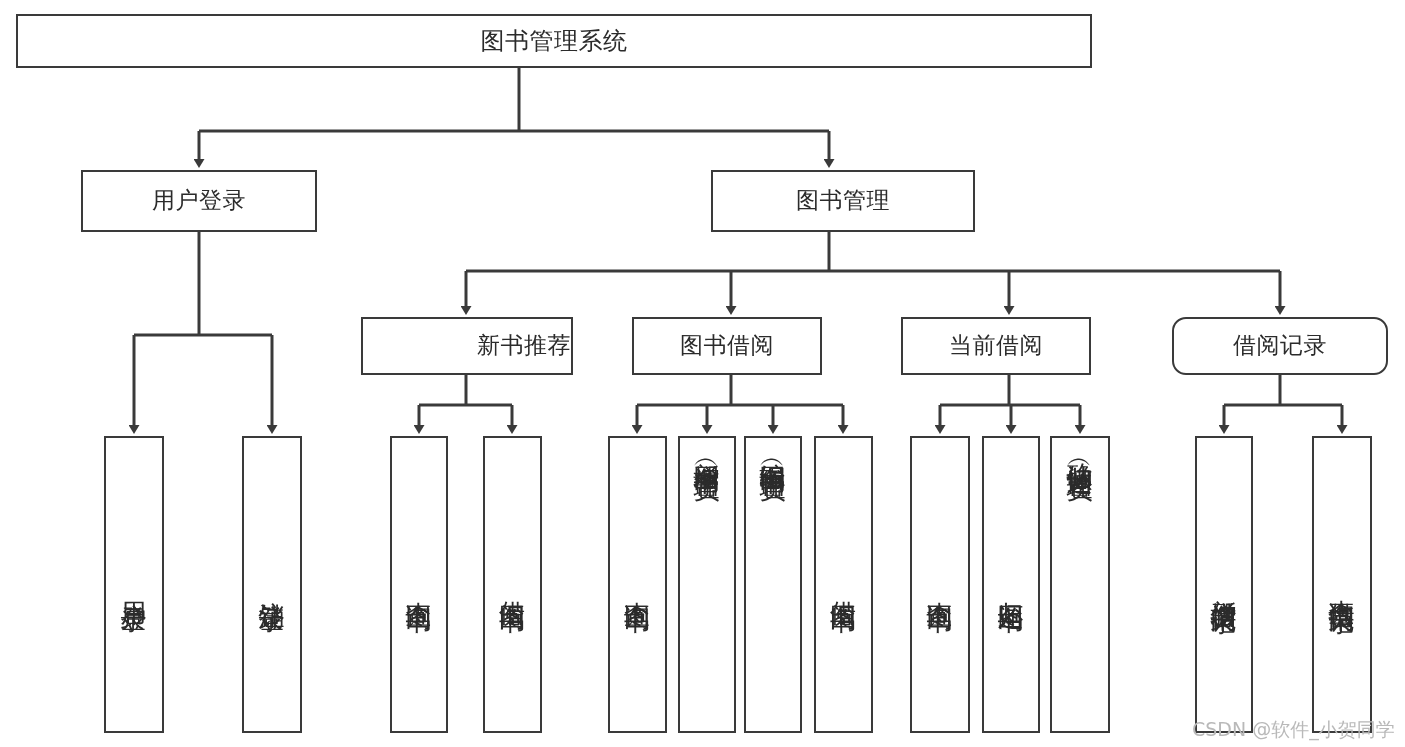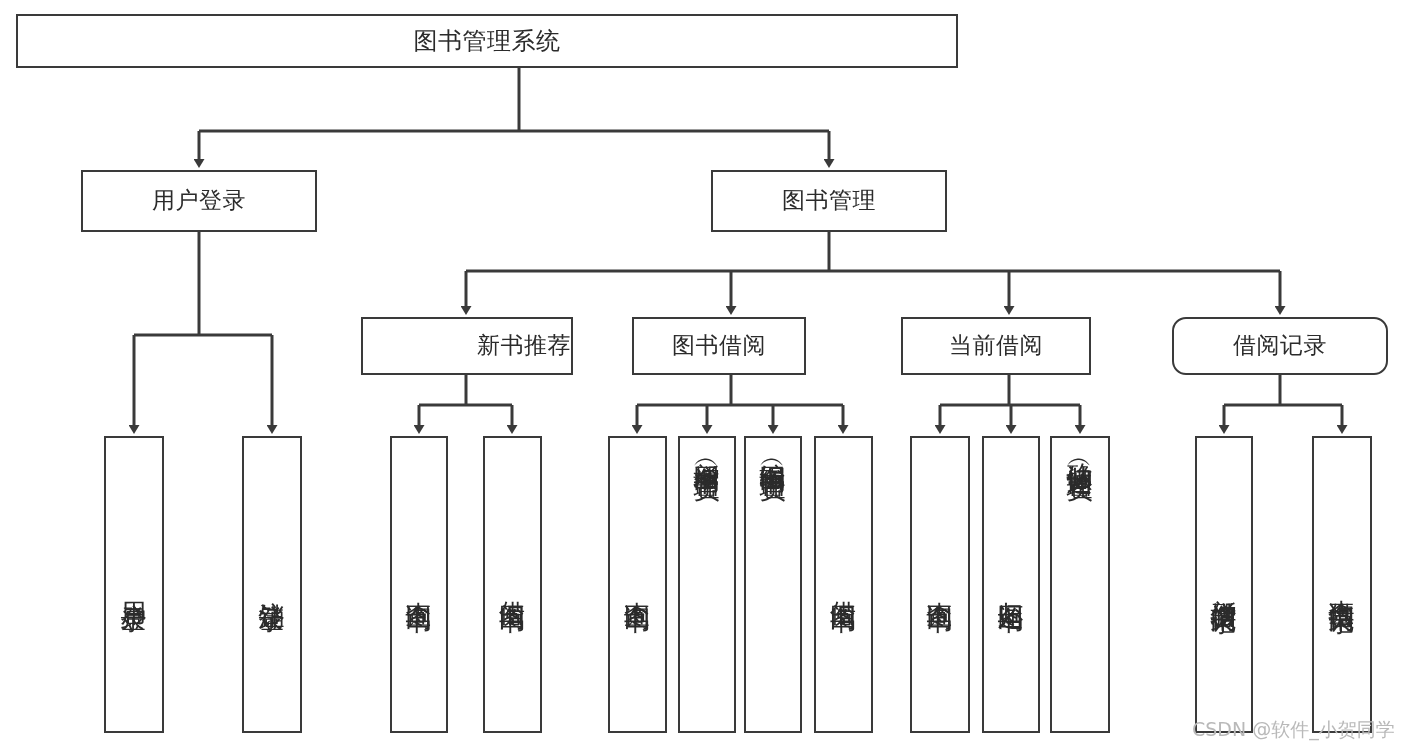--- a/index.html
+++ b/index.html
@@ -125,35 +125,35 @@
       <path d="M1011,405 L1011,426" marker-end="url(#arrow)"></path>
       <path d="M1080,405 L1080,426" marker-end="url(#arrow)"></path>
 
       <path d="M1280,375 L1280,405"></path>
       <path d="M1224,405 L1342,405"></path>
       <path d="M1224,405 L1224,426" marker-end="url(#arrow)"></path>
       <path d="M1342,405 L1342,426" marker-end="url(#arrow)"></path>
     </g>
   </svg>
 
-  <div class="node horiz root" style="left: 16px; top: 14px; width: 942px; height: 54px; border-color: rgb(58, 58, 58); color: rgb(43, 43, 43);">
+  <div class="node horiz root" style="left: 16px; top: 14px; width: 1076px; height: 54px; border-color: rgb(58, 58, 58); color: rgb(43, 43, 43);">
     <span class="lbl">图书管理系统</span>
   </div>
 
   <div class="node horiz" style="left: 81px; top: 170px; width: 236px; height: 62px; border-color: rgb(58, 58, 58); color: rgb(43, 43, 43);">
     <span class="lbl">用户登录</span>
   </div>
-  <div class="node horiz" style="left: 711px; top: 170px; width: 236px; height: 62px; border-color: rgb(58, 58, 58); color: rgb(43, 43, 43);">
+  <div class="node horiz" style="left: 711px; top: 170px; width: 264px; height: 62px; border-color: rgb(58, 58, 58); color: rgb(43, 43, 43);">
     <span class="lbl">图书管理</span>
   </div>
 
   <div class="node horiz" style="left: 361px; top: 317px; width: 212px; height: 58px; border-color: rgb(58, 58, 58); color: rgb(43, 43, 43); justify-content: flex-end;">
     <span class="lbl">新书推荐</span>
   </div>
-  <div class="node horiz" style="left: 632px; top: 317px; width: 174px; height: 58px; border-color: rgb(58, 58, 58); color: rgb(43, 43, 43);">
+  <div class="node horiz" style="left: 632px; top: 317px; width: 190px; height: 58px; border-color: rgb(58, 58, 58); color: rgb(43, 43, 43);">
     <span class="lbl">图书借阅</span>
   </div>
   <div class="node horiz" style="left: 901px; top: 317px; width: 190px; height: 58px; border-color: rgb(58, 58, 58); color: rgb(43, 43, 43);">
     <span class="lbl">当前借阅</span>
   </div>
   <div class="node horiz" style="left: 1172px; top: 317px; width: 216px; height: 58px; border-color: rgb(58, 58, 58); color: rgb(43, 43, 43); border-radius: 14px;">
     <span class="lbl">借阅记录</span>
   </div>
 
   <div class="node vert centered" style="left: 104px; top: 436px; width: 60px; height: 297px; border-color: rgb(58, 58, 58); color: rgb(43, 43, 43);">

